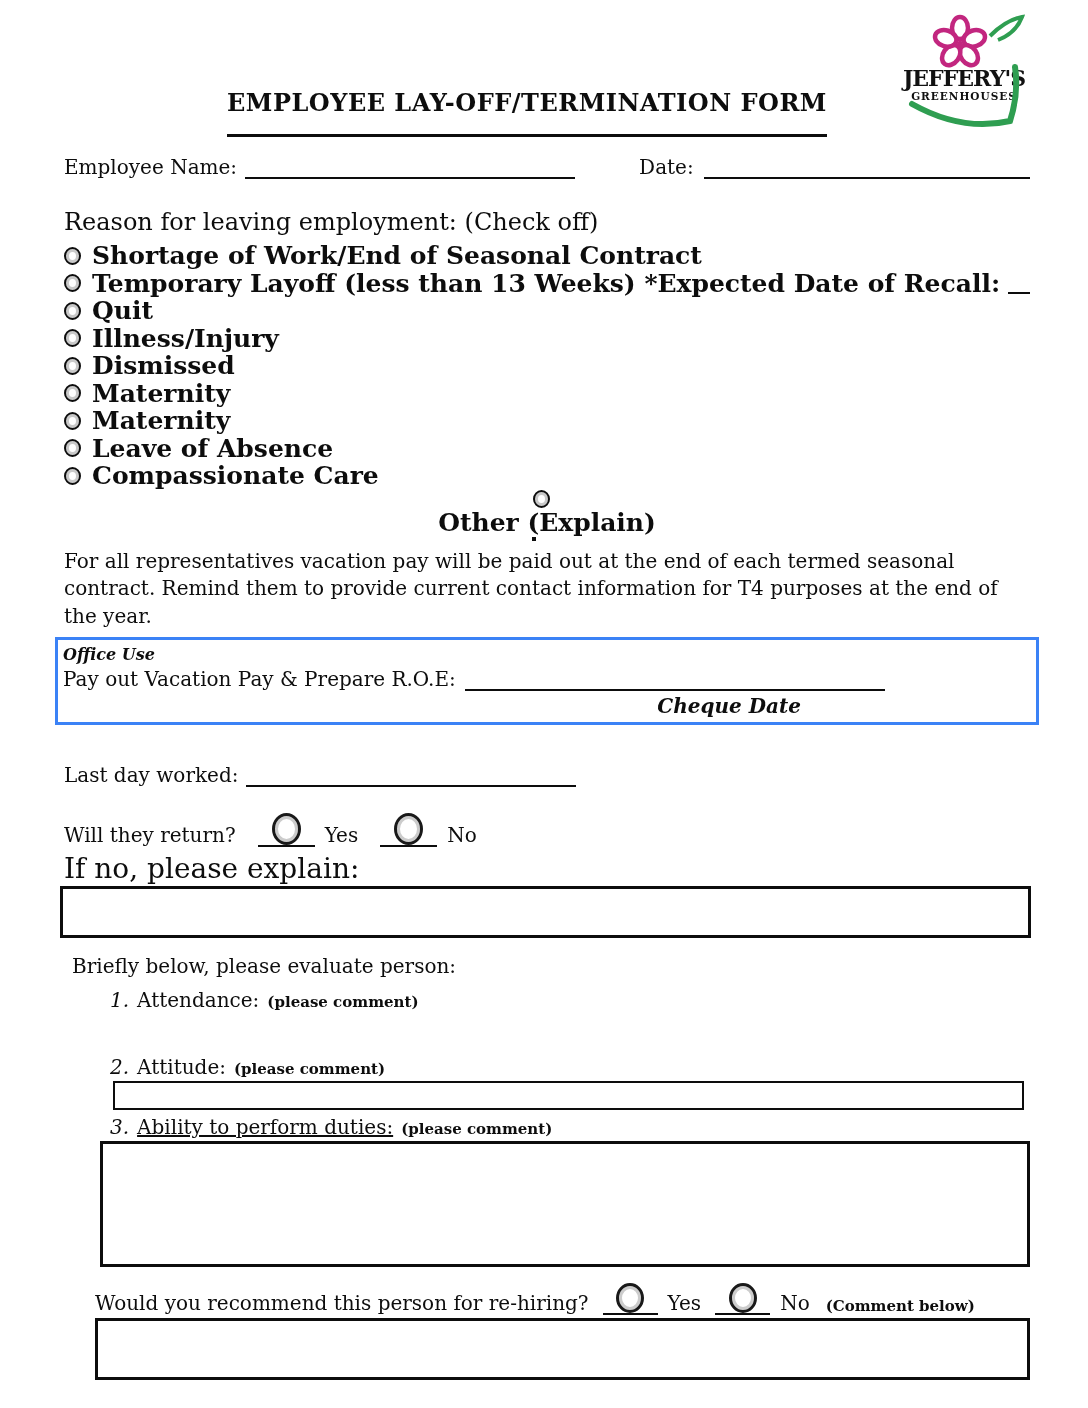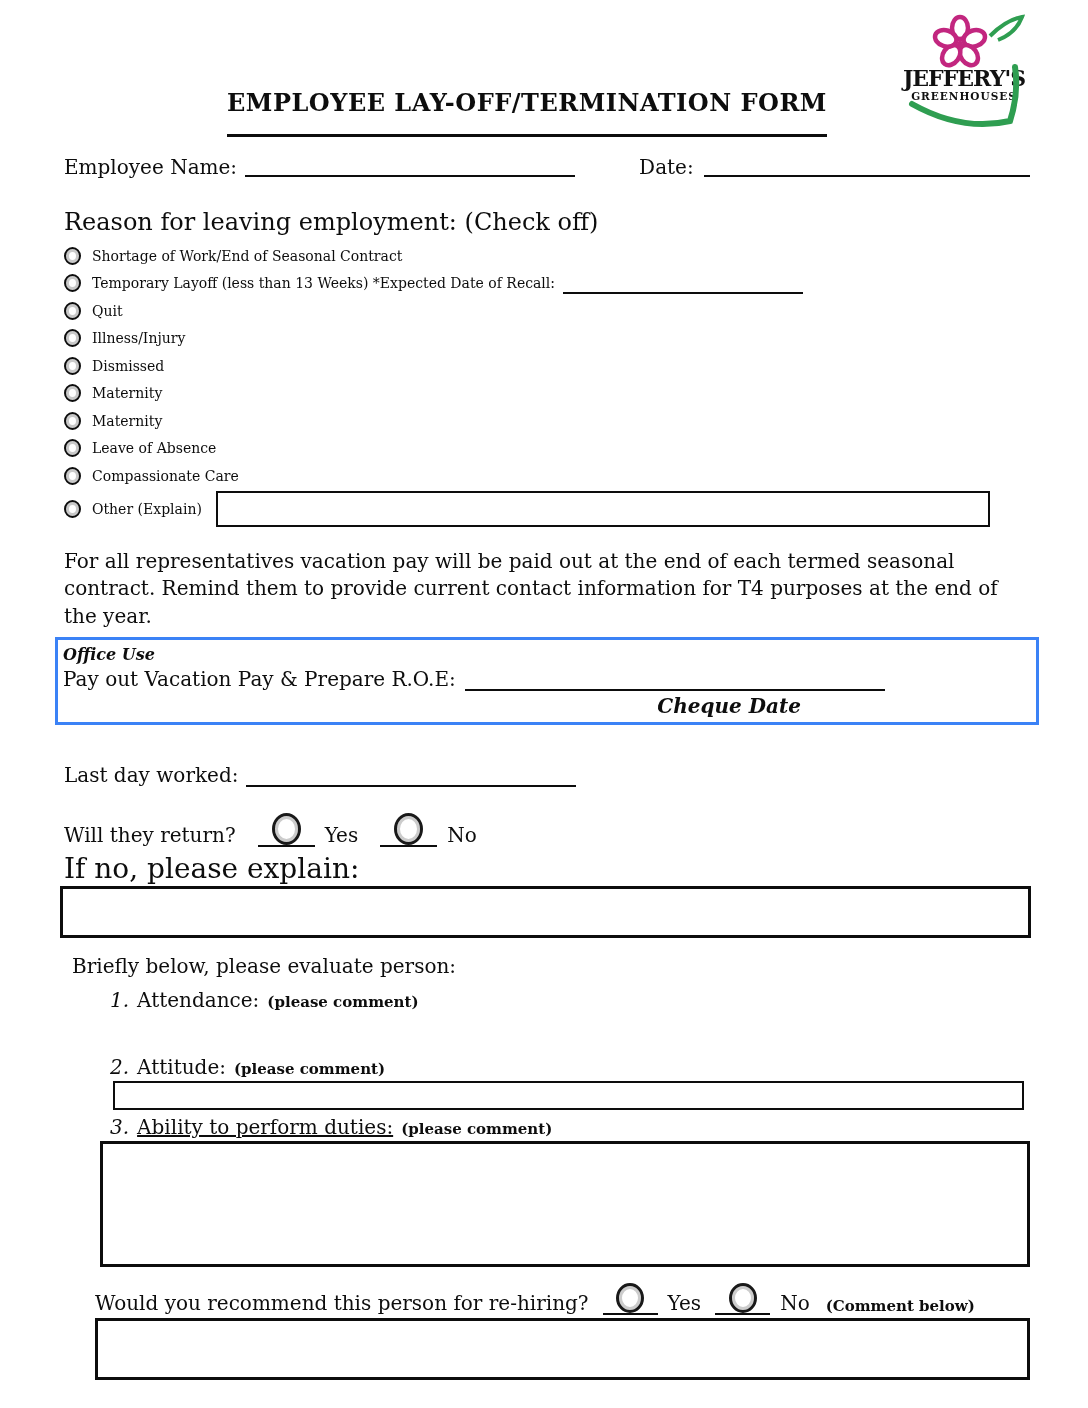--- a/index.html
+++ b/index.html
@@ -11,31 +11,31 @@
   
   h1.title { padding-top:88px; text-align:center; margin-left:70px; margin-right:110px;
              font-size:24px; font-weight:bold; letter-spacing:.5px; line-height:30px; }
   h1.title span { border-bottom:3px solid #0d0d0d; padding-bottom:17px; }
   .logo { position:absolute; top:10px; right:58px; width:132px; height:128px; }
 
   
   .fill-line { display:inline-block; border-bottom:2px solid #0d0d0d; height:22px; }
 
   
-  .row-name { display:flex; margin-top:37px; font-size:20px; }
+  .row-name { display:flex; align-items:flex-end; margin-top:37px; font-size:20px; }
   .row-name .lbl { white-space:nowrap; }
   .nameline { width:330px; margin-left:8px; }
   .name-gap { width:64px; }
   .dateline { flex:1; margin-left:10px; }
 
   
   .reason-head { margin-top:29px; font-size:24px; }
   .opts { margin-top:6px; }
-  .opt { display:flex; align-items:center; height:27.5px; font-size:14px; }
-  .opt-other { height:38px; }
+  .opt { display:flex; align-items:center; height:27.5px; font-size:25px;font-weight:bold; }
+  .opt-other { height:38px;flex-direction:column; }
   .bubble { flex:none; width:17px; height:18px; border:2.5px solid #0d0d0d; border-radius:50%;
             background:#fff; box-shadow: inset 0 0 0 3px #c9c9c9; margin-right:11px; }
   .recall-line { flex:1; margin-left:8px; max-width:240px; }
   .explain-box { flex:1; height:36px; border:2.5px solid #0d0d0d; margin-left:14px; margin-right:40px; }
 
   
   .notice { margin-top:20px; font-size:20px; line-height:27.5px; }
 
   
   .office-box { border:3px solid #3b82f6; margin:7px -9px 0 -9px; padding:5px 10px 4px 5px; }

